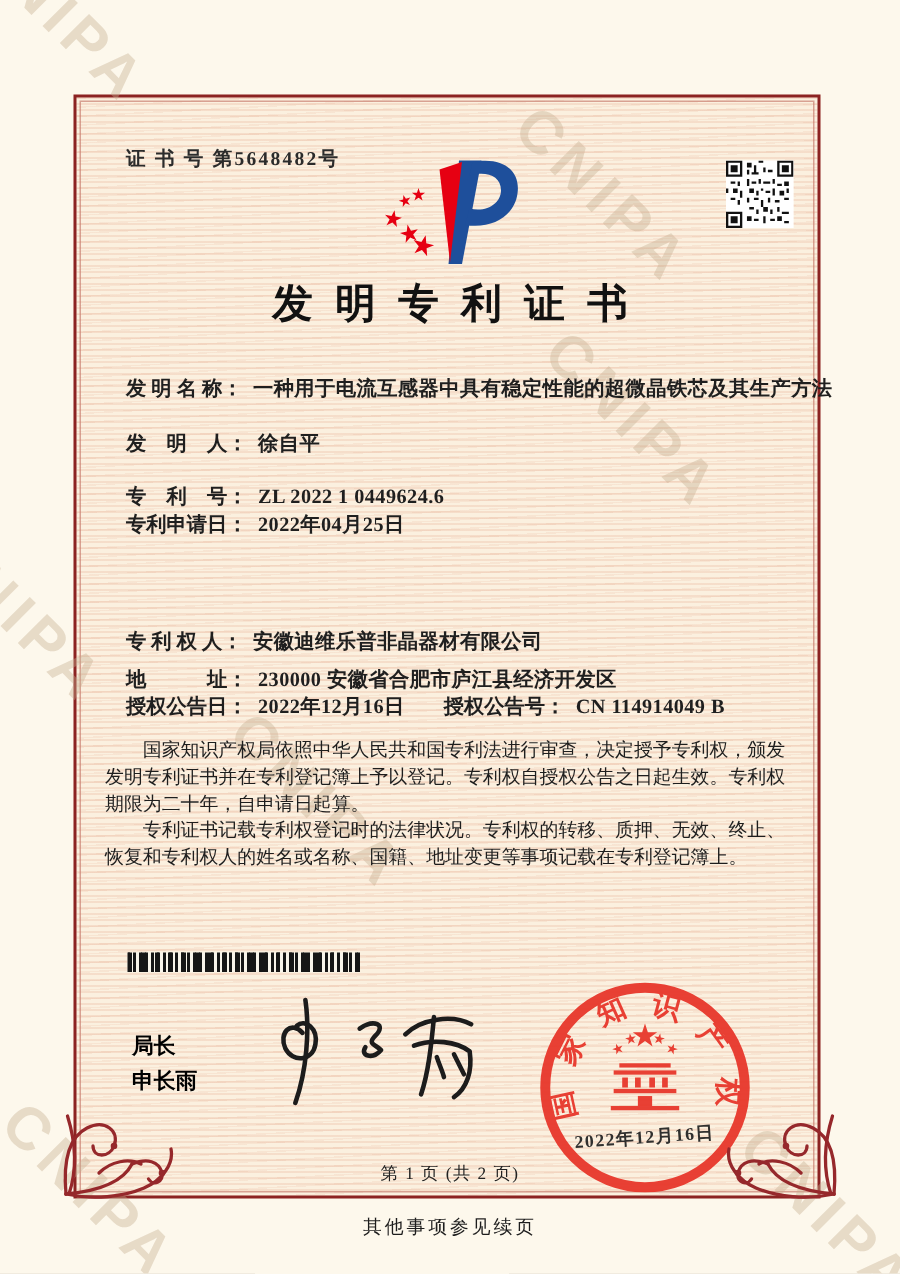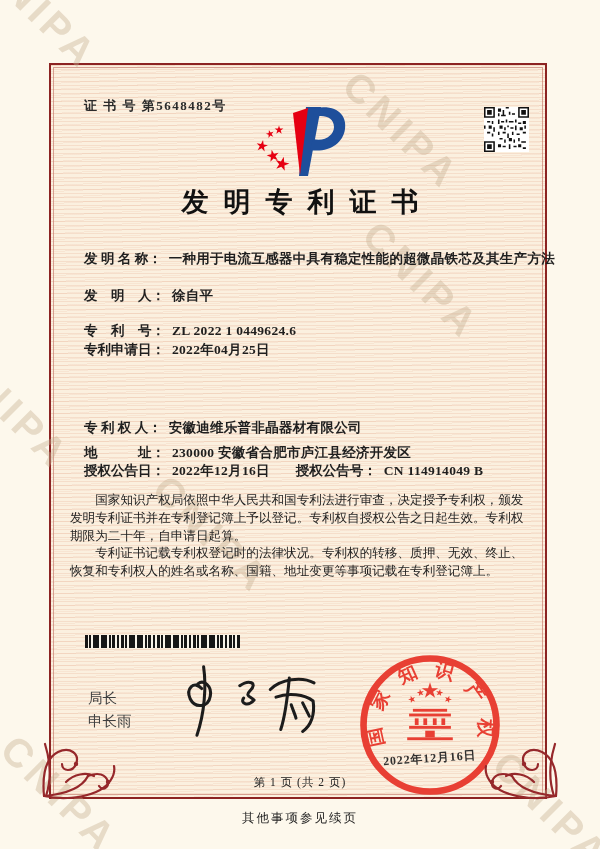--- a/index.html
+++ b/index.html
@@ -59,21 +59,21 @@
   .paras{position:absolute;left:70px;top:492px;width:462px;
          font-size:12.6px;line-height:17.8px;color:#1e1e1e;}
   .paras p{margin:0;text-indent:2em;}
   .barcode{position:absolute;left:85px;top:635px;width:155px;height:13px;
     background-color:#f8f4ea;
     background-image:
       repeating-linear-gradient(90deg,#161616 0 2px,rgba(0,0,0,0) 2px 4px),
       repeating-linear-gradient(90deg,#161616 0 3px,rgba(0,0,0,0) 3px 9px);}
   .signer{position:absolute;left:88px;top:687px;
           font-family:"Liberation Sans","DejaVu Sans",sans-serif;
-          font-size:14.5px;font-weight:400;line-height:23px;color:#404040;}
+          font-size:14.5px;font-weight:700;line-height:23px;color:#000000;}
   .signature{position:absolute;left:168px;top:660px;}
   .seal{position:absolute;left:354px;top:649px;opacity:.95;}
   .flourish{position:absolute;z-index:2;}
   .flourish.left{left:36px;top:712px;}
   .flourish.right{left:476px;top:712px;transform:scaleX(-1);}
   .page-number{position:absolute;left:0;top:775px;width:100%;text-align:center;
                font-size:11.5px;color:#222;letter-spacing:1px;}
   .note{position:absolute;left:0;top:810px;width:100%;text-align:center;
         font-size:12.5px;color:#1d1d1d;letter-spacing:2px;}
 </style>

